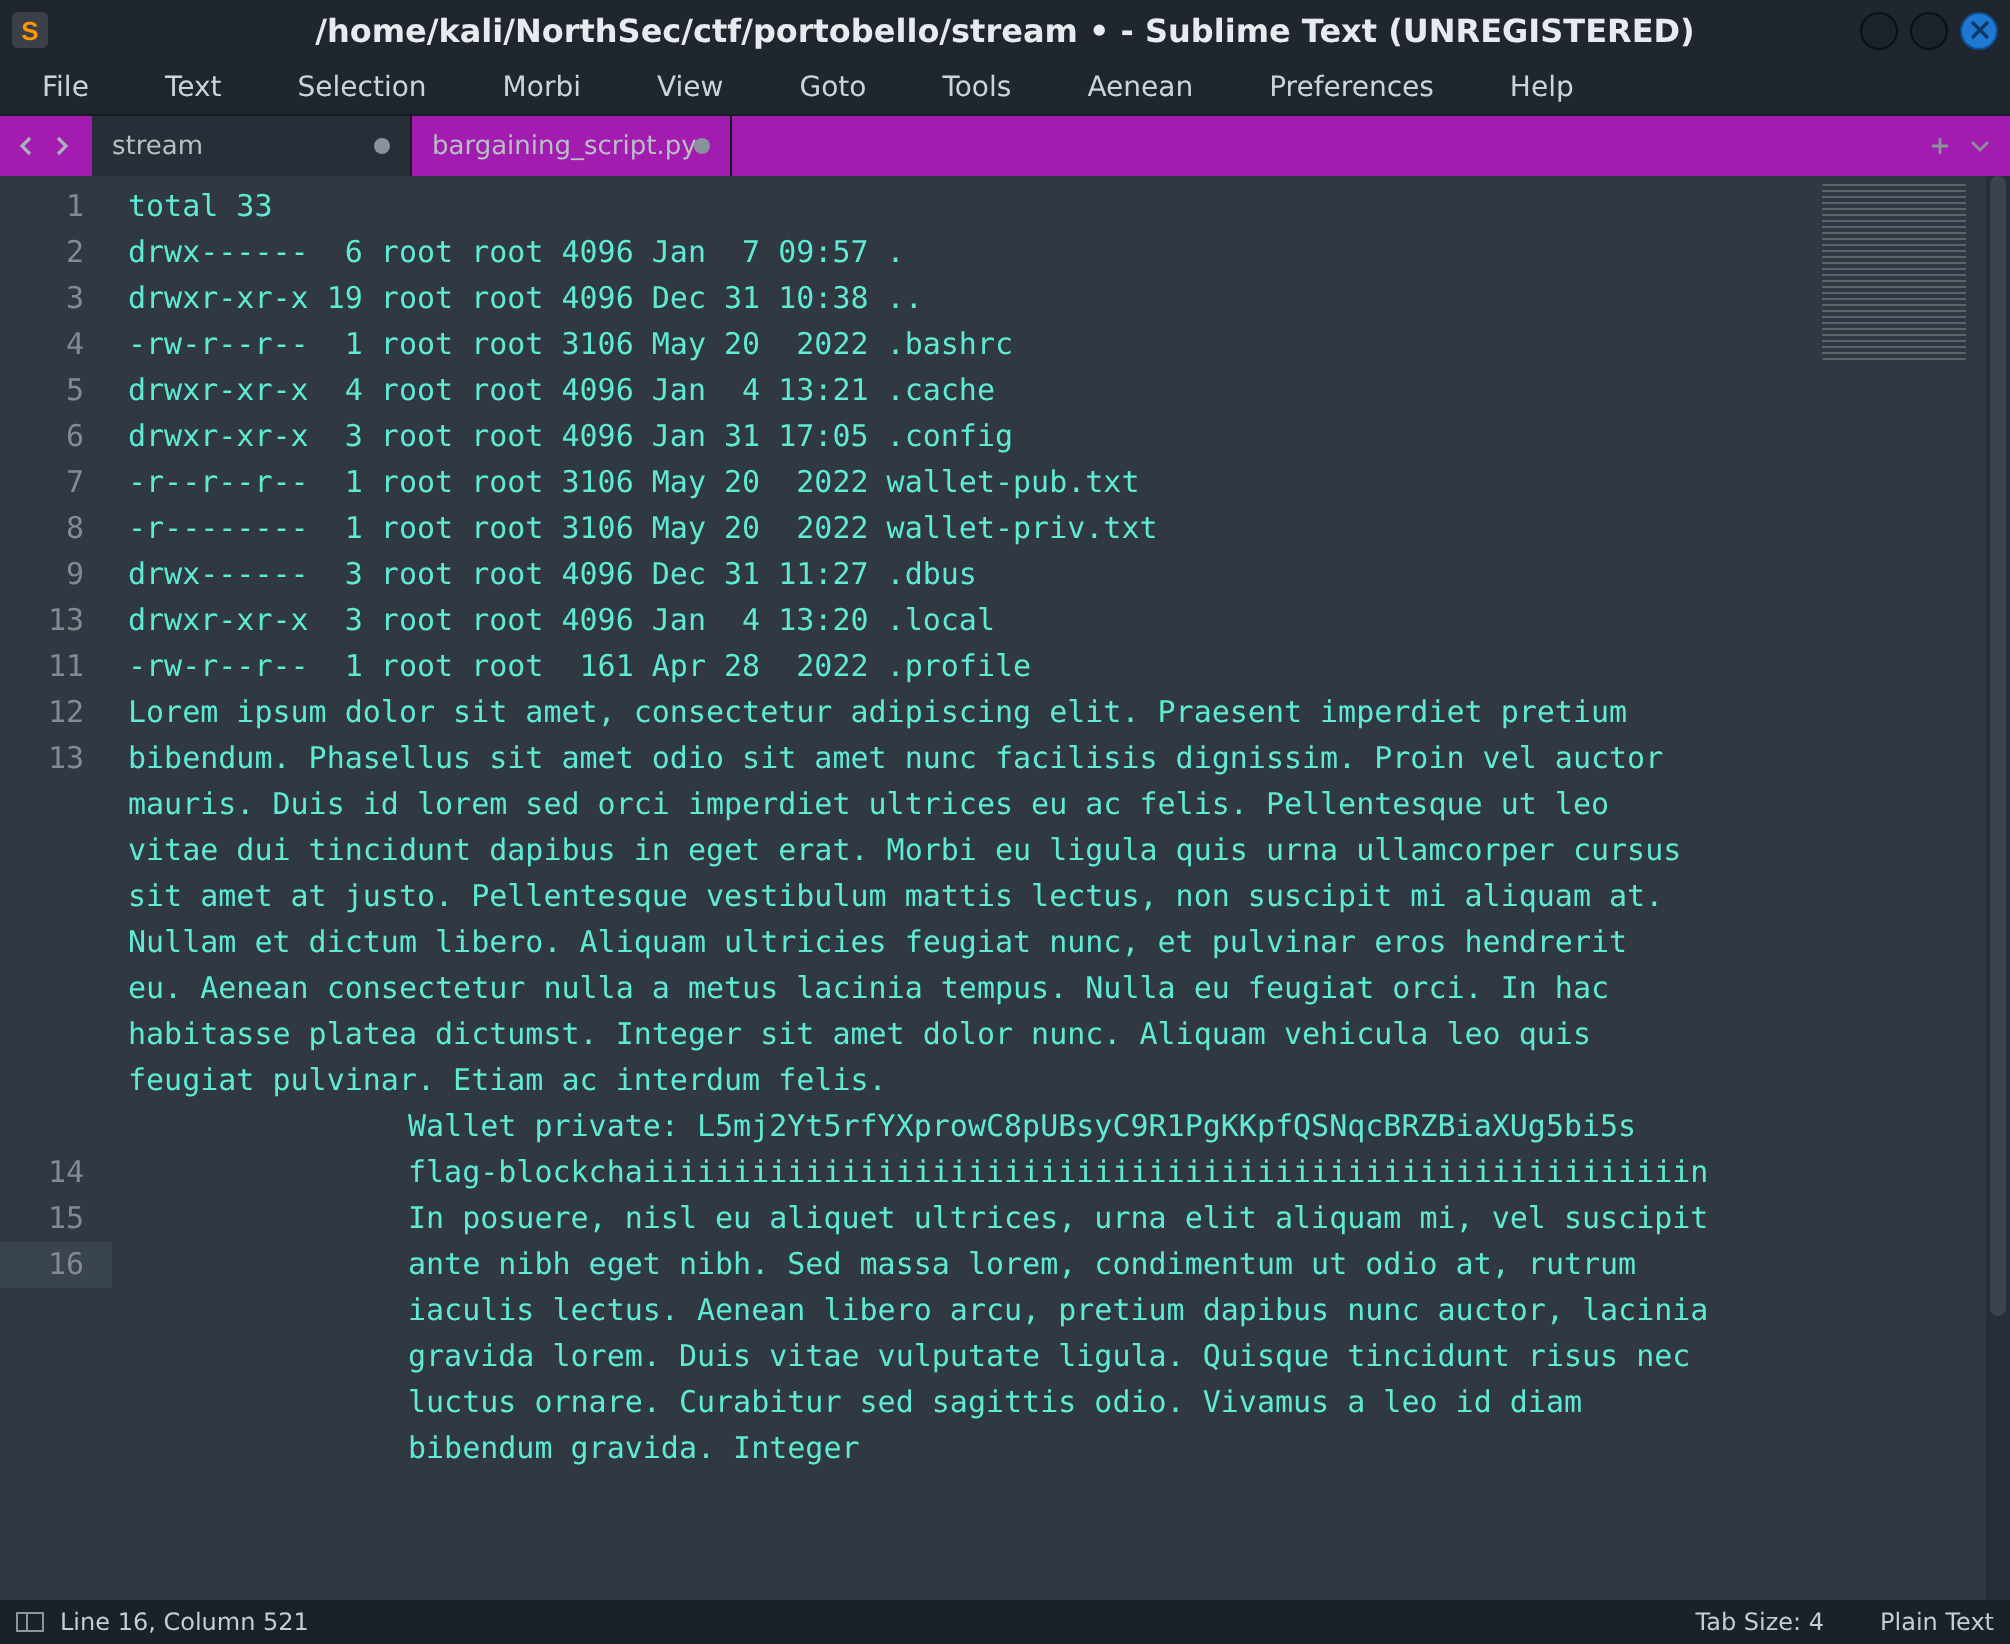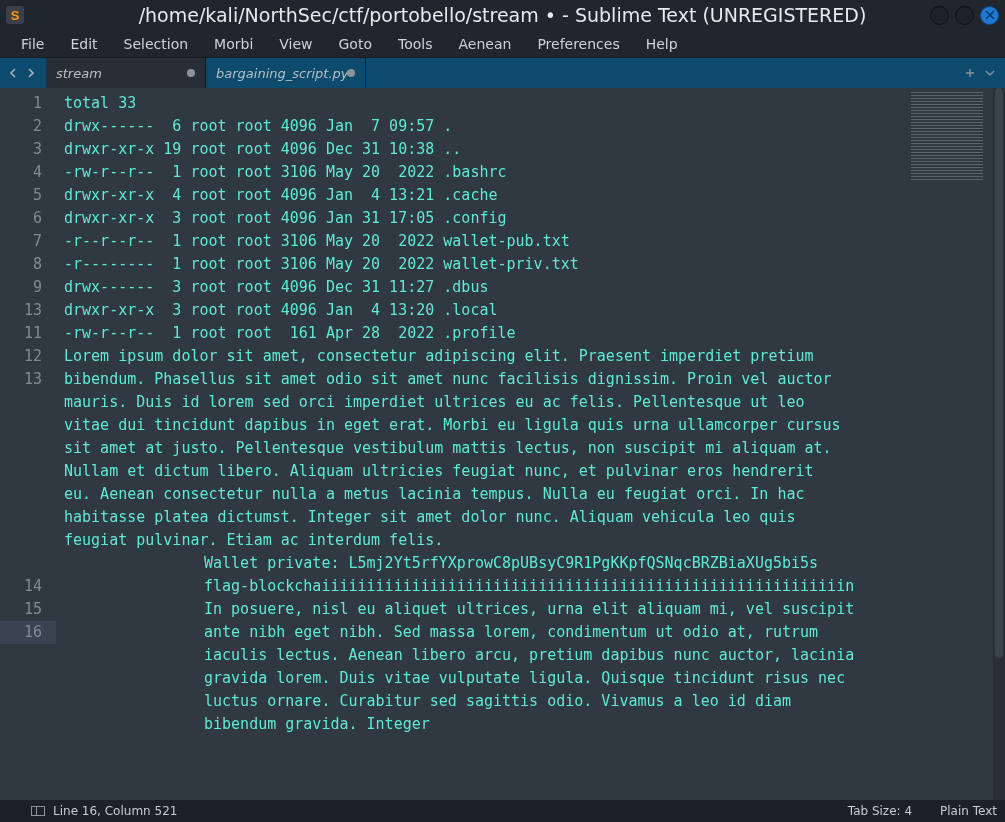--- a/index.html
+++ b/index.html
@@ -30,22 +30,22 @@
   }
   .titlebar .app-icon .s {
     font-family: sans-serif;
     font-size: 13px; font-weight: bold;
     color: #ff9800;
   }
   .titlebar .title {
     position: absolute;
     left: 0; right: 0;
     text-align: center;
-    font-size: 19px;
-    font-weight: normal;
+    font-size: 16px;
+    font-weight: bold;
     color: #e7eaee;
     pointer-events: none;
   }
   .titlebar .win-controls {
     position: absolute;
     right: 6px; top: 0;
     height: 30px;
     display: flex; align-items: center; gap: 6px;
   }
   .titlebar .win-controls .wc {
@@ -60,37 +60,36 @@
     display: flex; align-items: center; justify-content: center;
   }
   .titlebar .win-controls .wc.close svg { width: 10px; height: 10px; }
 
   
   .menubar {
     height: 28px;
     background: #1f262d;
     display: flex; align-items: center;
     padding: 0 10px;
-    gap: 4px;
+    gap: 16px;
     border-bottom: 1px solid #151b21;
   }
   .menubar .mi {
     color: #cdd3da;
     padding: 4px 11px;
     font-size: 14px;
     cursor: default;
   }
 
   
   .tabstrip {
     height: 30px;
-    background: #0c4a6e;
+    background: #a21caf;
     display: flex; align-items: stretch;
     position: relative;
-    font-style: italic;
   }
   .tabstrip .nav {
     display: flex; align-items: center;
     padding: 0 4px;
   }
   .tabstrip .nav .arrow {
     width: 18px; height: 22px;
     display: flex; align-items: center; justify-content: center;
     color: #9da6b0;
   }
@@ -188,21 +187,21 @@
 
   
   .statusbar {
     height: 22px;
     background: #1b2129;
     display: flex; align-items: center;
     color: #c6ccd3;
     font-size: 12px;
     padding: 0 8px;
   }
-  .statusbar .sb-left { display: flex; align-items: center; gap: 8px; margin-left: 23px; }
+  .statusbar .sb-left { display: flex; align-items: center; gap: 8px; }
   .statusbar .sb-left .panel-icon {
     width: 14px; height: 10px;
     border: 1px solid #8d949c;
     position: relative;
   }
   .statusbar .sb-left .panel-icon::before {
     content: "";
     position: absolute;
     left: 4px; top: 0; bottom: 0;
     width: 1px; background: #8d949c;
@@ -227,21 +226,21 @@
       <svg viewBox="0 0 10 10">
         <line x1="1" y1="1" x2="9" y2="9" stroke="#0a3862" stroke-width="1.6"></line>
         <line x1="9" y1="1" x2="1" y2="9" stroke="#0a3862" stroke-width="1.6"></line>
       </svg>
     </div>
   </div>
 </div>
 
 <div class="menubar">
   <span class="mi">File</span>
-  <span class="mi">Edit</span>
+  <span class="mi">Text</span>
   <span class="mi">Selection</span>
   <span class="mi">Morbi</span>
   <span class="mi">View</span>
   <span class="mi">Goto</span>
   <span class="mi">Tools</span>
   <span class="mi">Aenean</span>
   <span class="mi">Preferences</span>
   <span class="mi">Help</span>
 </div>
 

